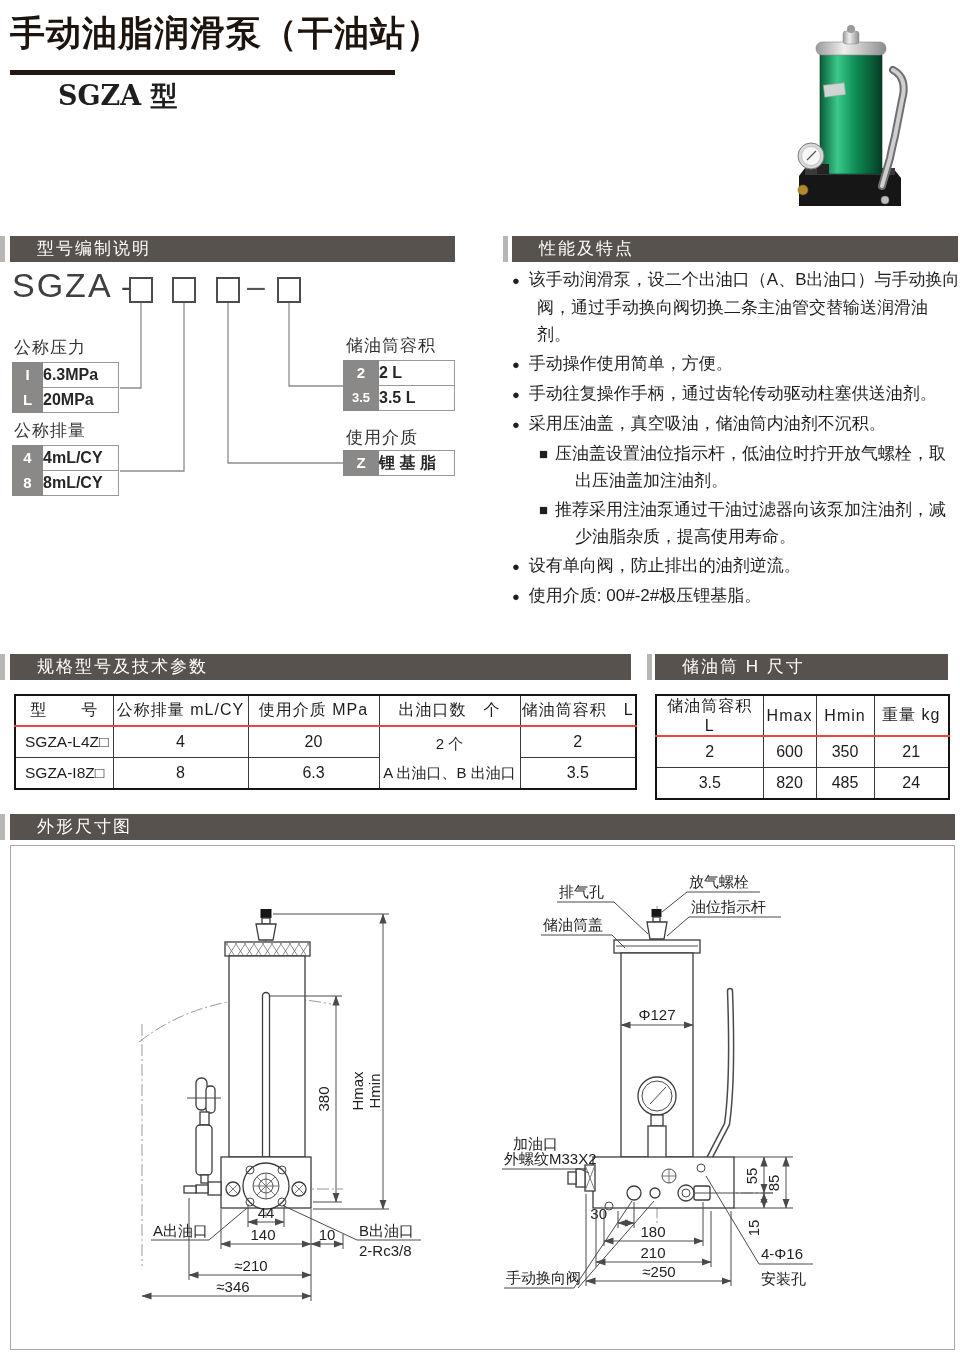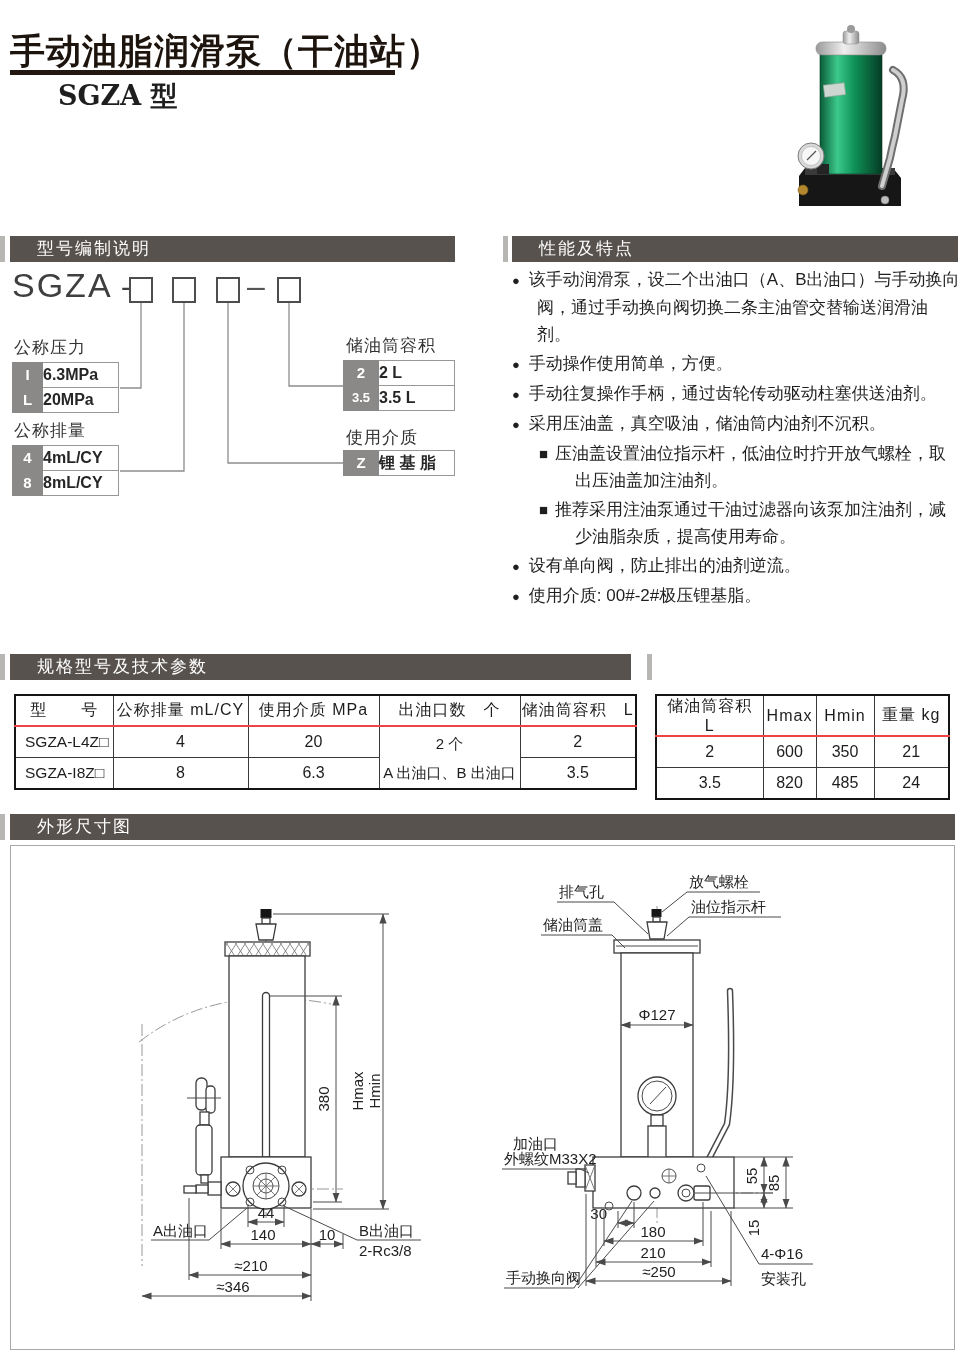--- a/index.html
+++ b/index.html
@@ -1,21 +1,21 @@
 <!DOCTYPE html>
 <html><head>
 <meta charset="utf-8">
 <style>
   html,body{margin:0;padding:0;background:#fff;}
   .page{position:relative;width:960px;height:1361px;background:#fff;overflow:hidden;
         font-family:"Liberation Sans","DejaVu Sans",sans-serif;color:#222;}
   .abs{position:absolute;}
 
   
-  .title{position:absolute;left:10px;top:28px;margin:0;font-size:35px;font-weight:900;
+  .title{position:absolute;left:10px;top:10px;margin:0;font-size:35px;font-weight:900;
          letter-spacing:1px;color:#1d140e;font-family:"DejaVu Sans","Liberation Sans",sans-serif;}
   .title-underline{position:absolute;left:10px;top:70px;width:385px;height:5px;background:#241812;}
   .subtitle{position:absolute;left:58px;top:78px;font-size:27px;font-weight:700;color:#1e1e1e;
             font-family:"DejaVu Serif","Liberation Serif",serif;}
 
   
   .bar{position:absolute;height:26px;background:#57524e;color:#fff;font-size:17px;
        line-height:26px;letter-spacing:2px;padding-left:27px;box-sizing:border-box;}
   .accent{position:absolute;width:5px;height:26px;background:#b8b6b3;}
 
@@ -111,20 +111,21 @@
   <div class="accent" style="left:0;top:236px"></div>
   <div class="bar" style="left:10px;top:236px;width:445px">型号编制说明</div>
 
   <div class="accent" style="left:503px;top:236px"></div>
   <div class="bar" style="left:512px;top:236px;width:446px">性能及特点</div>
 
   <div class="accent" style="left:0;top:654px"></div>
   <div class="bar" style="left:10px;top:654px;width:621px">规格型号及技术参数</div>
 
   <div class="accent" style="left:647px;top:654px"></div>
+  <div class="bar" style="left:655px;top:654px;width:293px">储油筒 H 尺寸</div>
 
   <div class="accent" style="left:0;top:814px"></div>
   <div class="bar" style="left:10px;top:814px;width:945px">外形尺寸图</div>
 
   <div class="mc-prefix">SGZA –</div>
   <div class="mbox" style="left:129px;top:277px"></div>
   <div class="mbox" style="left:172px;top:277px"></div>
   <div class="mbox" style="left:216px;top:277px"></div>
   <div class="mc-dash">–</div>
   <div class="mbox" style="left:277px;top:277px"></div>

